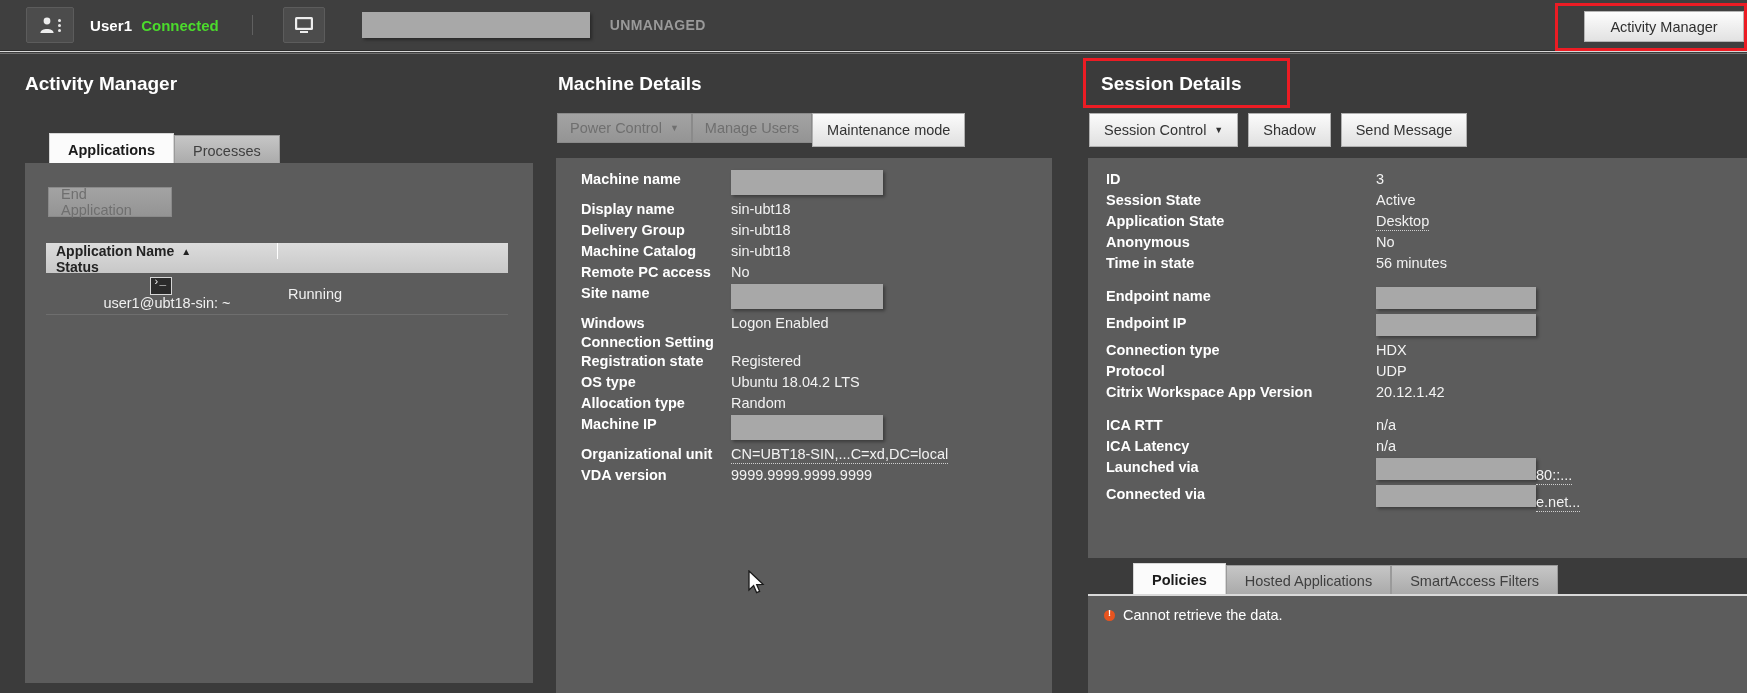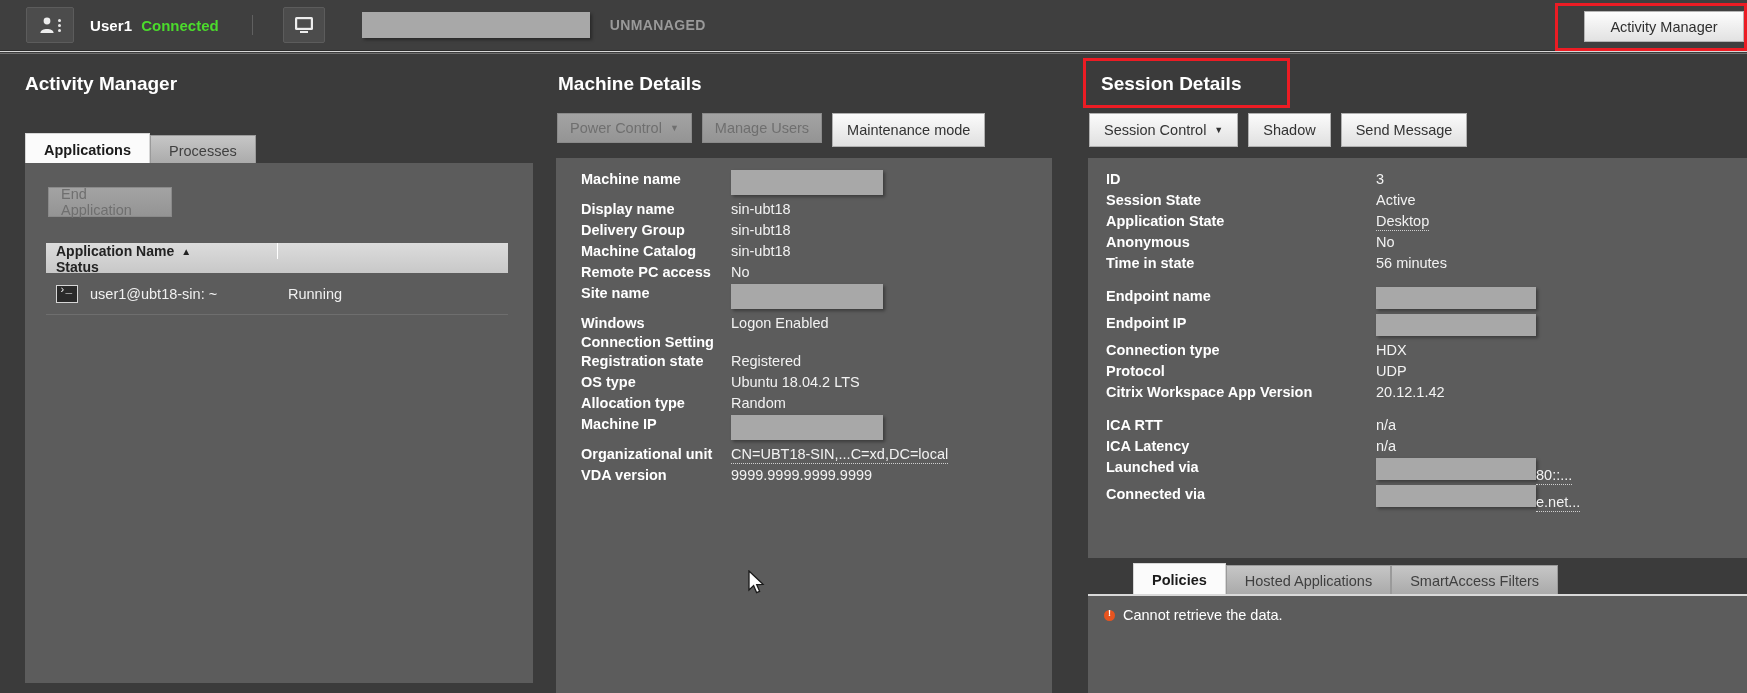--- a/index.html
+++ b/index.html
@@ -75,21 +75,21 @@
     color: #ffffff; font-size: 19px; font-weight: bold;
   }
 
   
   #activity-panel {
     position: absolute; left: 0; top: 55px; width: 548px; height: 638px;
     background: #3b3b3b;
   }
   #activity-panel .panel-title { position: absolute; left: 25px; top: 18px; }
 
-  .tabrow { position: absolute; display: flex; align-items: flex-end; }
+  .tabrow { position: absolute; display: flex; align-items: flex-end; margin-left: 24px; }
   .tab {
     height: 30px; padding: 0 18px; display: flex; align-items: center;
     justify-content: center; font-size: 14.5px; cursor: pointer;
     border: 1px solid #a9a9a9; border-bottom: none;
   }
   .tab.inactive {
     background: linear-gradient(to bottom, #c6c6c6, #a9a9a9);
     color: #404040; border-color: #9a9a9a;
   }
   .tab.active {
@@ -123,21 +123,21 @@
     display: flex; align-items: center; padding-left: 10px;
   }
   .col-name { width: 232px; border-right: 1px solid #ffffff; }
   .col-status { flex: 1; }
   .sort-caret { margin-left: 7px; font-size: 10px; }
   .apptable-row {
     display: flex; height: 42px; align-items: center;
     border-bottom: 1px solid #6e6e6e;
     color: #f0f0f0; font-size: 14.5px;
   }
-  .apptable-row .cell-name { width: 232px; display: flex; align-items: center; padding-left: 10px; }
+  .apptable-row .cell-name { width: 232px; display: flex; align-items: center; padding-left: 10px; flex-direction: column; }
   .apptable-row .cell-status { flex: 1; padding-left: 10px; }
   .term-icon {
     width: 22px; height: 18px; background: #2a2a2a; border: 1px solid #d6d6d6;
     margin-right: 12px; position: relative; flex: none;
   }
   .term-icon::after {
     content: "›_"; position: absolute; left: 2px; top: -2px;
     color: #e8e8e8; font-size: 11px; font-family: "Liberation Mono", monospace;
   }
 
@@ -147,21 +147,21 @@
     background: #3b3b3b;
   }
   #machine-panel .panel-title { position: absolute; left: 10px; top: 18px; }
   .btn-light {
     background: linear-gradient(to bottom, #fbfbfb, #e0e0e0);
     border: 1px solid #b0b0b0; color: #333;
     font-size: 14.5px; height: 30px; padding: 16px 14px;
     display: flex; align-items: center; justify-content: center; cursor: pointer;
     white-space: nowrap;
   }
-  .md-buttons { position: absolute; left: 9px; top: 58px; display: flex; gap: 10px; }
+  .md-buttons { position: absolute; left: 9px; top: 58px; display: flex; }
   .caret-dn { margin-left: 8px; font-size: 9px; }
 
   .detail-box {
     position: absolute; background: #5c5c5c; overflow: hidden;
   }
   #machine-detail-box { left: 8px; top: 103px; width: 496px; height: 535px; }
   .detail-list { padding: 12px 0 0 0; }
   .detail-row {
     display: flex; align-items: flex-start; padding: 0 0 0 25px;
     min-height: 21px;

